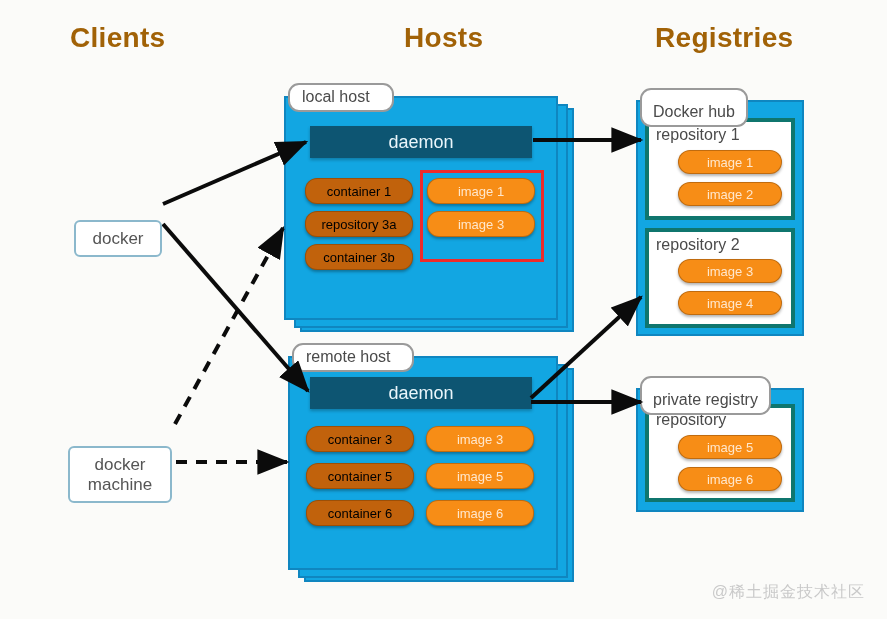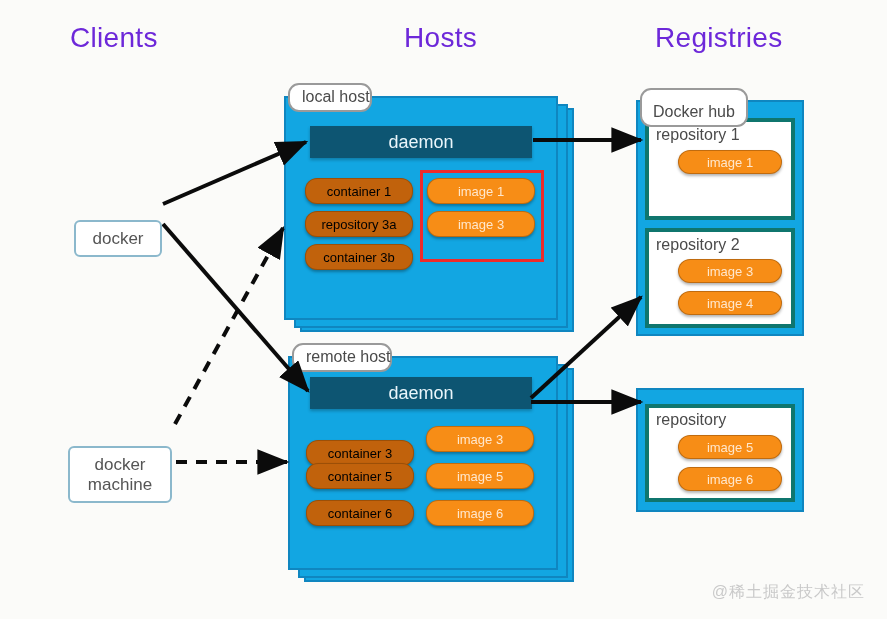--- a/index.html
+++ b/index.html
@@ -9,22 +9,22 @@
     font-family:"Liberation Sans", sans-serif;
     position:relative;
     overflow:hidden;
   }
   #stage{position:absolute;inset:0;}
   svg#wires{position:absolute;left:0;top:0;width:887px;height:619px;pointer-events:none;z-index:40;}
 
   .col-title{
     position:absolute;
     font-size:28px;
-    color:#6d28d9;
-    font-weight:400;
+    color:#a16207;
+    font-weight:700;
     letter-spacing:0.3px;
     white-space:nowrap;
   }
   #title-clients{left:70px;top:22px;}
   #title-hosts{left:404px;top:22px;}
   #title-registries{left:655px;top:22px;}
 
   
   .client-node{
     position:absolute;
@@ -61,21 +61,21 @@
     box-sizing:border-box;
     z-index:5;
   }
   .host-label{
     position:absolute;
     background:#ffffff;
     border:2px solid #9a9a9a;
     border-radius:11px;
     color:#4a4a4a;
     font-size:16px;
-    padding:3px 0 4px 12px;
+    padding:3px 22px 4px 12px;
     white-space:nowrap;
     z-index:20;
     box-sizing:border-box;
   }
   .daemon{
     position:absolute;
     background:#0d5572;
     color:#eaf6fb;
     font-size:18px;
     display:flex;align-items:center;justify-content:center;
@@ -199,21 +199,21 @@
 
   <div class="host-stack" id="host-remote" style="left:288px;top:356px;width:290px;height:226px;">
     <div class="stack-layer" style="left:16px;top:12px;width:270px;height:214px;"></div>
     <div class="stack-layer" style="left:10px;top:8px;width:270px;height:214px;"></div>
     <div class="host-face" style="width:270px;height:214px;"></div>
 
     <div class="daemon" style="left:22px;top:21px;width:222px;height:32px;">
       <span>daemon</span>
     </div>
 
-    <div class="pill container" style="left:18px;top:84px;width:108px;height:26px;">
+    <div class="pill container" style="left:18px;top:70px;width:108px;height:26px;">
       <span>container 3</span>
     </div>
     <div class="pill container" style="left:18px;top:107px;width:108px;height:26px;">
       <span>container 5</span>
     </div>
     <div class="pill container" style="left:18px;top:144px;width:108px;height:26px;">
       <span>container 6</span>
     </div>
 
     <div class="pill image" style="left:138px;top:70px;width:108px;height:26px;">
@@ -230,20 +230,23 @@
   </div>
 
   <div class="registry" id="registry-docker-hub" style="left:636px;top:100px;width:172px;height:240px;">
     <div class="registry-body" style="width:168px;height:236px;"></div>
 
     <div class="repo" style="left:9px;top:18px;width:150px;height:102px;">
       <div class="repo-title" style="left:7px;top:4px;">repository 1</div>
       <div class="pill image" style="left:29px;top:28px;width:104px;height:24px;">
         <span>image 1</span>
       </div>
+      <div class="pill image" style="left:29px;top:60px;width:104px;height:24px;">
+        <span>image 2</span>
+      </div>
     </div>
 
     <div class="repo" style="left:9px;top:128px;width:150px;height:100px;">
       <div class="repo-title" style="left:7px;top:4px;">repository 2</div>
       <div class="pill image" style="left:29px;top:27px;width:104px;height:24px;">
         <span>image 3</span>
       </div>
       <div class="pill image" style="left:29px;top:59px;width:104px;height:24px;">
         <span>image 4</span>
       </div>
@@ -258,20 +261,21 @@
     <div class="repo" style="left:9px;top:16px;width:150px;height:98px;">
       <div class="repo-title" style="left:7px;top:3px;">repository</div>
       <div class="pill image" style="left:29px;top:27px;width:104px;height:24px;">
         <span>image 5</span>
       </div>
       <div class="pill image" style="left:29px;top:59px;width:104px;height:24px;">
         <span>image 6</span>
       </div>
     </div>
 
+    <div class="registry-label" style="left:4px;top:-12px;">private registry</div>
   </div>
 
   <svg id="wires" viewBox="0 0 887 619">
     <defs>
       <marker id="arrowhead" markerWidth="9" markerHeight="9" refX="7.4" refY="3.2" orient="auto" markerUnits="strokeWididth">
         <path d="M0,0 L8,3.2 L0,6.4 z" fill="#0b0b0b"></path>
       </marker>
     </defs>
 
     <line x1="163" y1="204" x2="306" y2="142" stroke="#0b0b0b" stroke-width="4" marker-end="url(#arrowhead)"></line>

